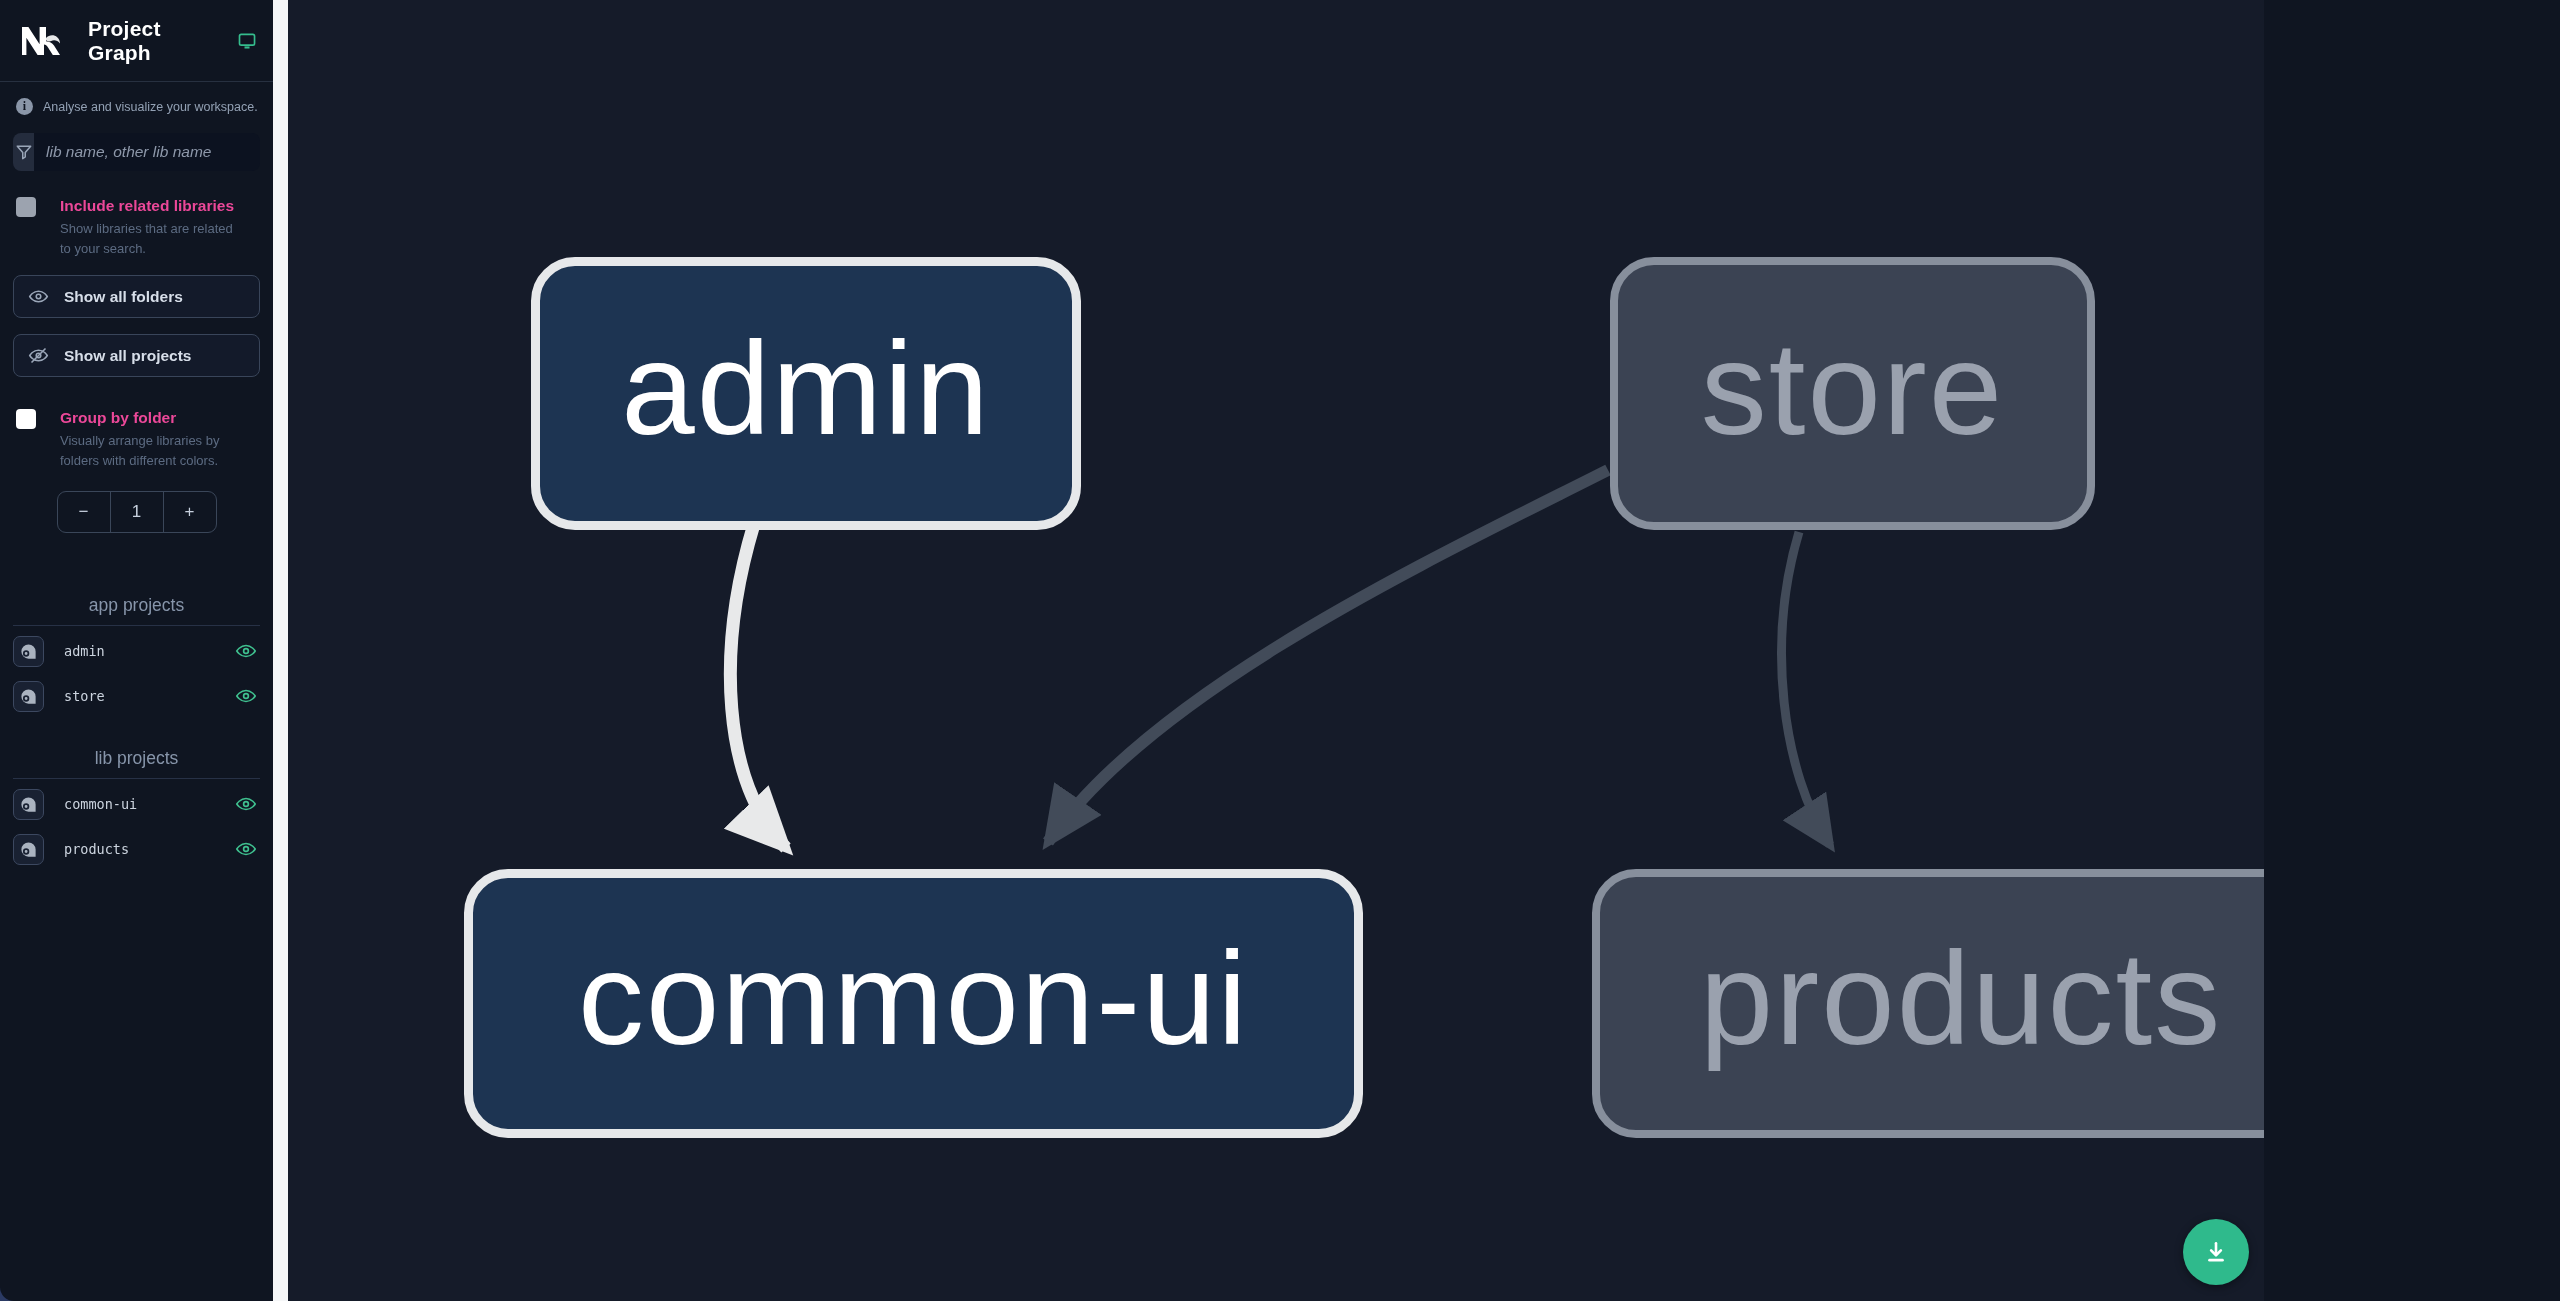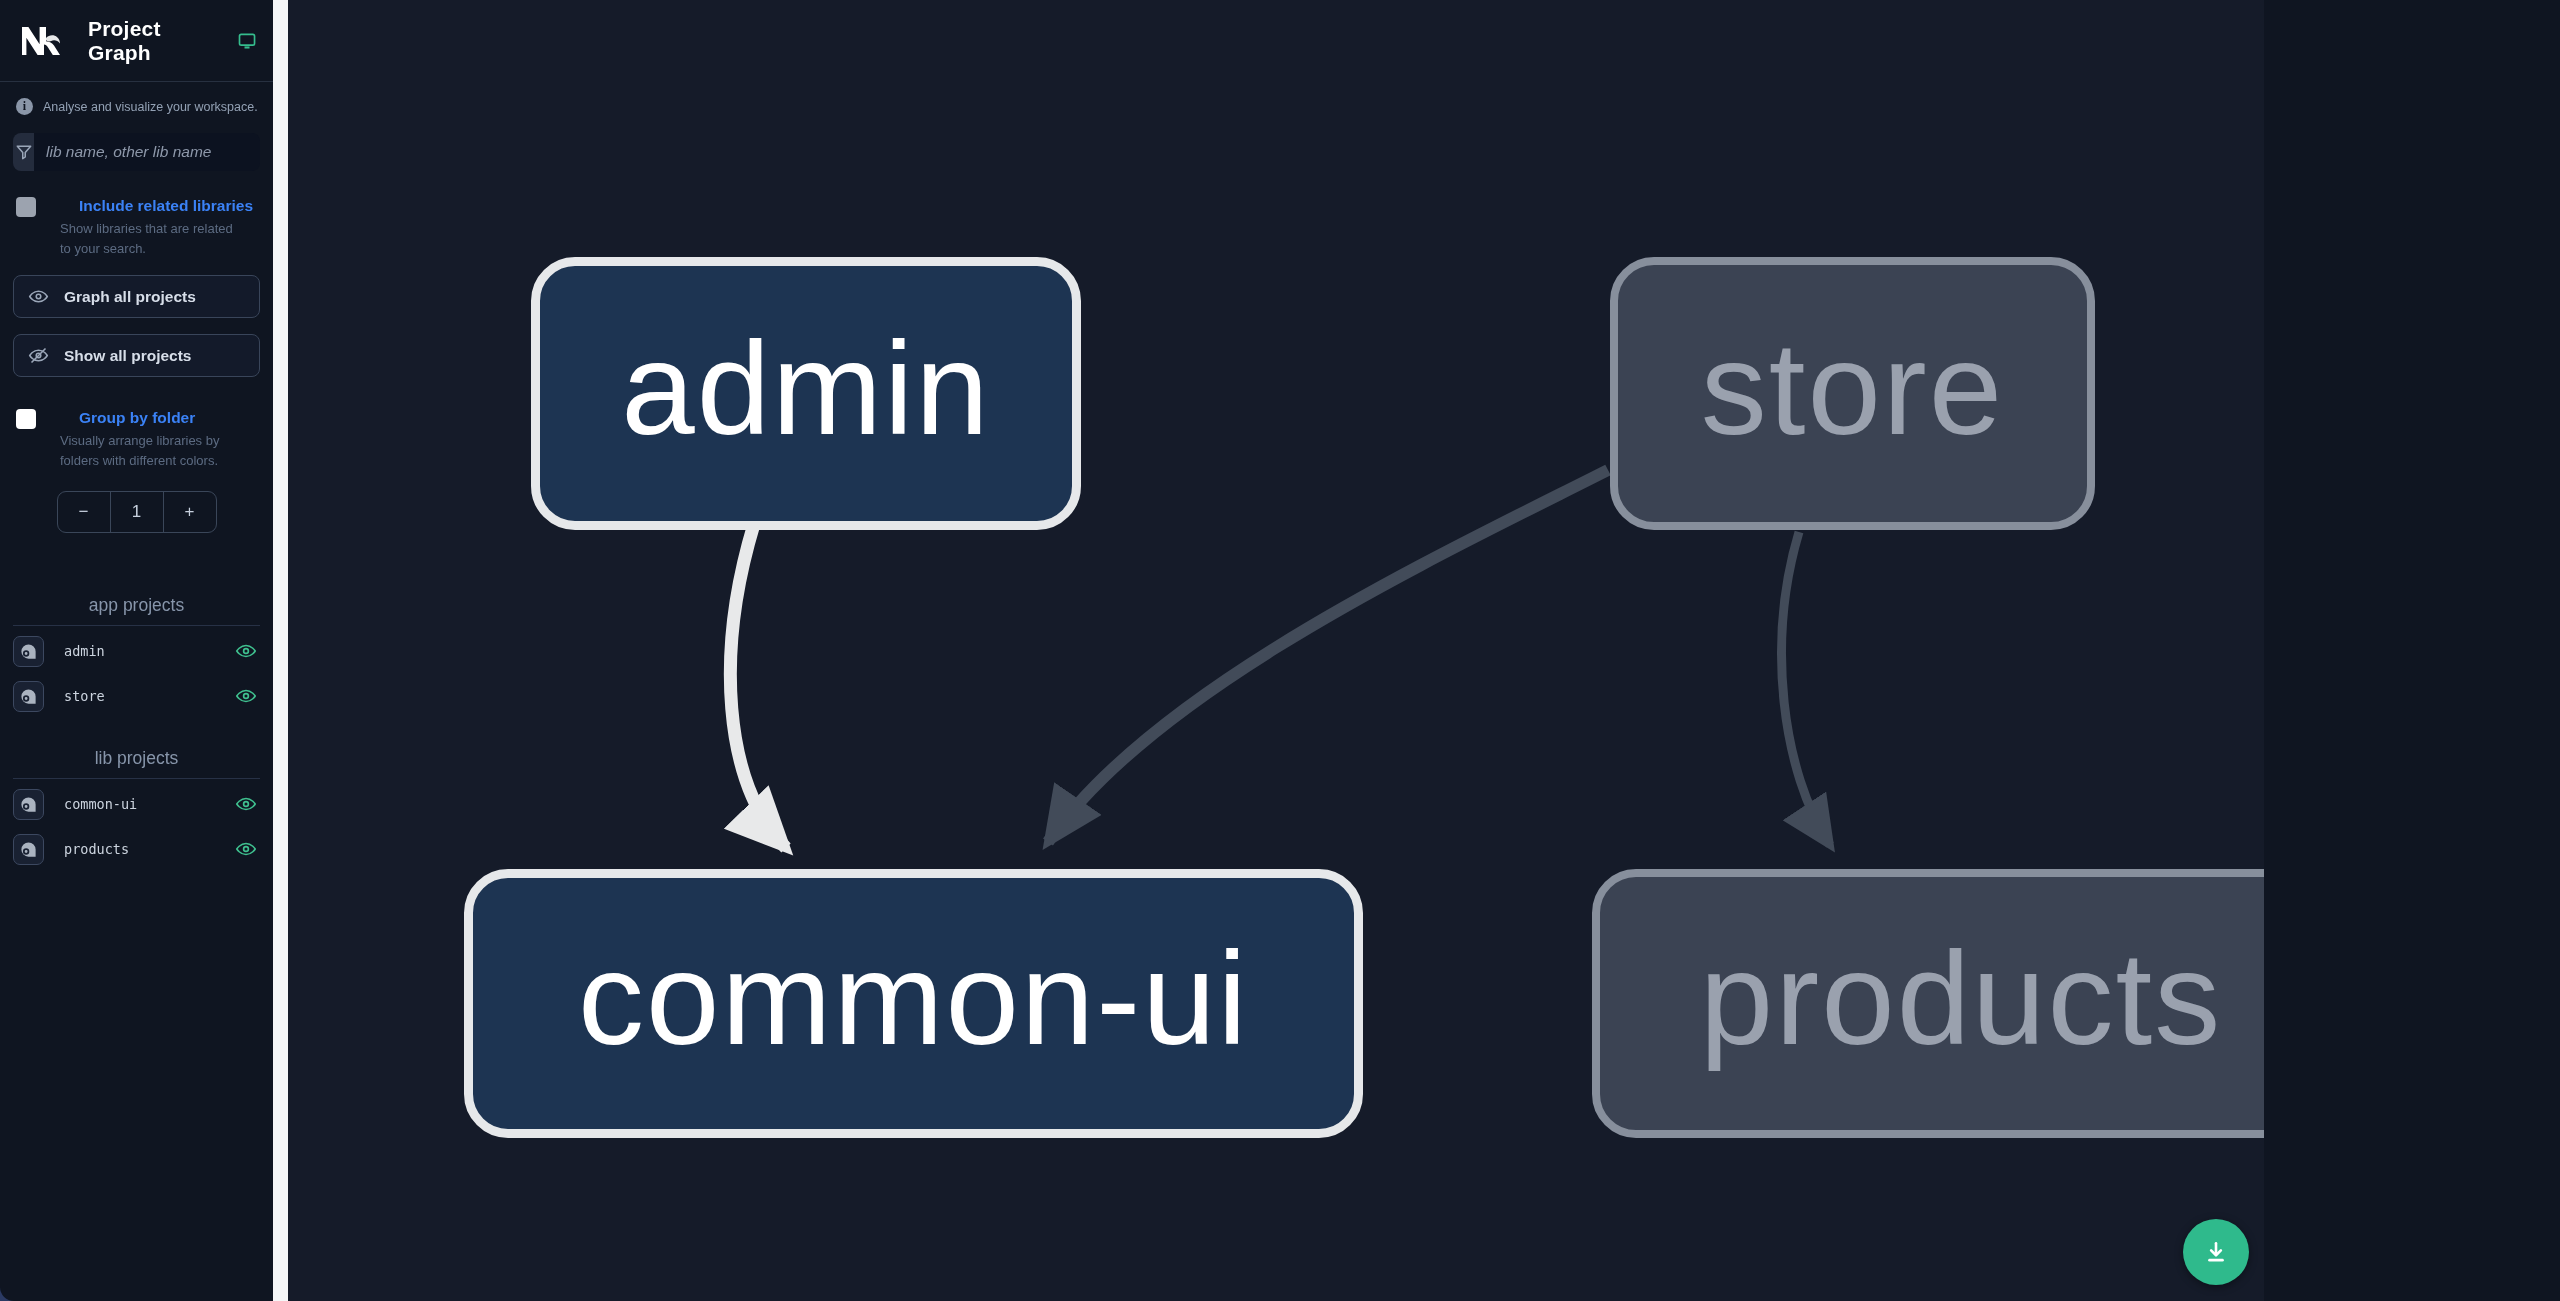--- a/index.html
+++ b/index.html
@@ -34,21 +34,21 @@
                      font-family:"Liberation Sans", sans-serif;font-style:italic; }
   .searchbar input::placeholder { color:#8e98aa; }
 
   .chk-row { display:flex; padding:0 16px; margin-top:24px; }
   .chk { width:20px; height:20px; border-radius:4px; flex:0 0 20px; margin-top:2px; }
   .chk.gray { background:#9ca3af; }
   .chk.white { background:#ffffff; }
   .chk.checked { background:#2fb183; display:flex; align-items:center; justify-content:center; }
   .chk.checked svg { width:14px; height:14px; }
   .chk-text { margin-left:24px; }
-  .chk-label { font-size:15.5px; font-weight:bold; color:#3b82f6; line-height:22px;margin-left:19px; }
+  .chk-label { font-size:15.5px; font-weight:bold; color:#ec4899; line-height:22px; }
   .chk-desc { font-size:13px; color:#5c6b82; line-height:20px; margin-top:2px; width:185px; }
 
   .sb-btn { margin:16px 13px 0 13px; height:43px; border:1px solid #39455a; border-radius:8px;
             background:#131a2a; display:flex; align-items:center; padding:0 14px; gap:15px;
             cursor:pointer; }
   .sb-btn:first-of-type { margin-top:26px; }
   .sb-btn span { font-size:15.5px; font-weight:bold; color:#d7dee9; }
   .sb-btn svg { width:21px; height:21px; }
 
   .stepper { margin:20px auto 0 auto; width:160px; height:42px; display:flex;
@@ -133,21 +133,21 @@
         <div class="chk-label">Include related libraries</div>
         <div class="chk-desc">Show libraries that are related to your search.</div>
       </div>
     </div>
 
     <div class="sb-btn">
       <svg viewBox="0 0 24 24">
         <path d="M2 12s3.5-6 10-6 10 6 10 6-3.5 6-10 6S2 12 2 12z" fill="none" stroke="#9aa6b8" stroke-width="1.8"></path>
         <circle cx="12" cy="12" r="2.6" fill="none" stroke="#9aa6b8" stroke-width="1.8"></circle>
       </svg>
-      <span>Graph all projects</span>
+      <span>Show all folders</span>
     </div>
 
     <div class="sb-btn">
       <svg viewBox="0 0 24 24">
         <path d="M2 12s3.5-6 10-6 10 6 10 6-3.5 6-10 6S2 12 2 12z" fill="none" stroke="#9aa6b8" stroke-width="1.8"></path>
         <circle cx="12" cy="12" r="2.6" fill="none" stroke="#9aa6b8" stroke-width="1.8"></circle>
         <line x1="4" y1="20" x2="20" y2="4" stroke="#9aa6b8" stroke-width="1.8"></line>
       </svg>
       <span>Show all projects</span>
     </div>

